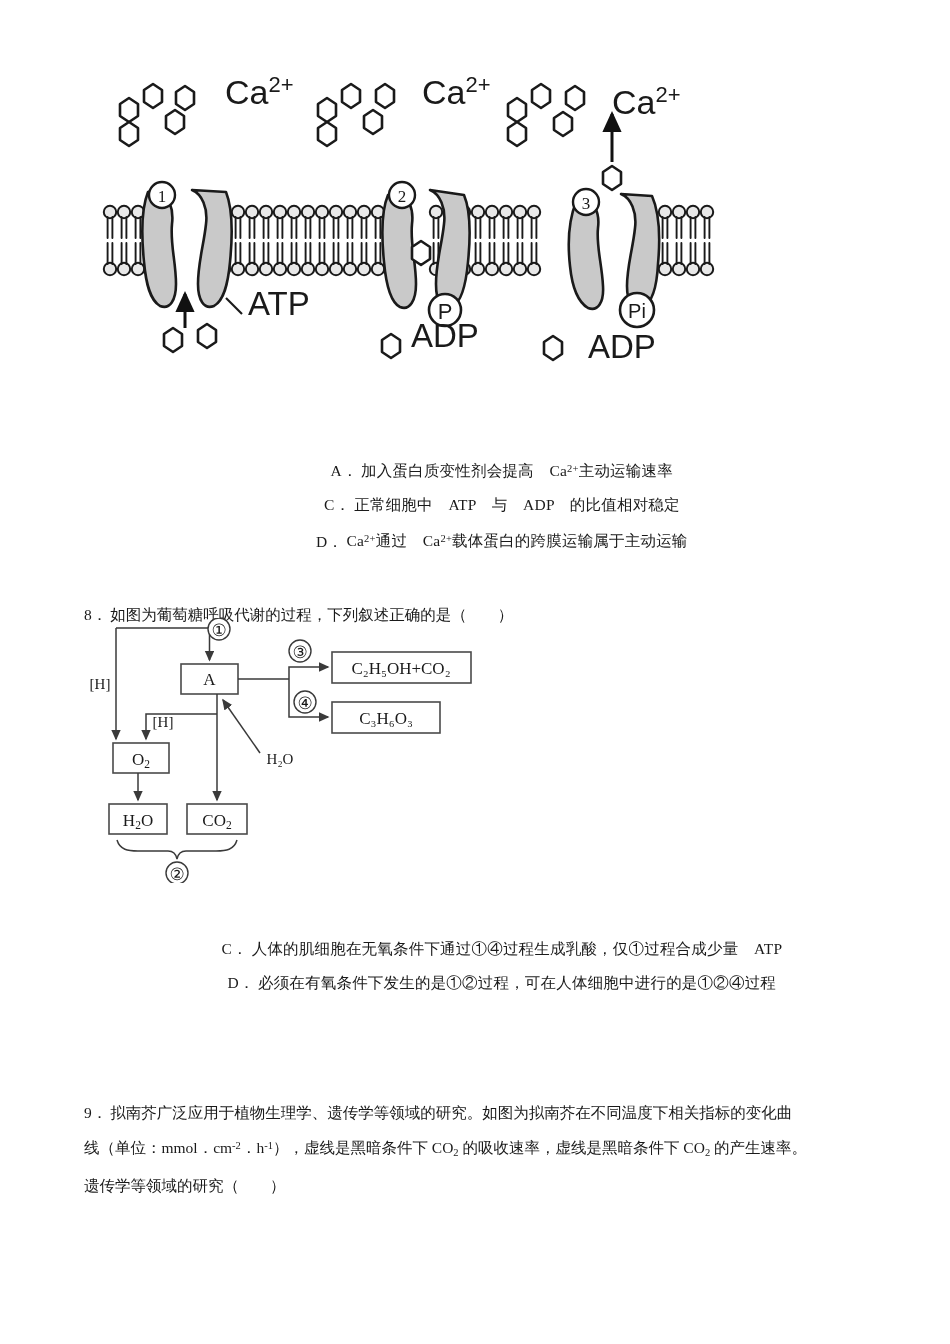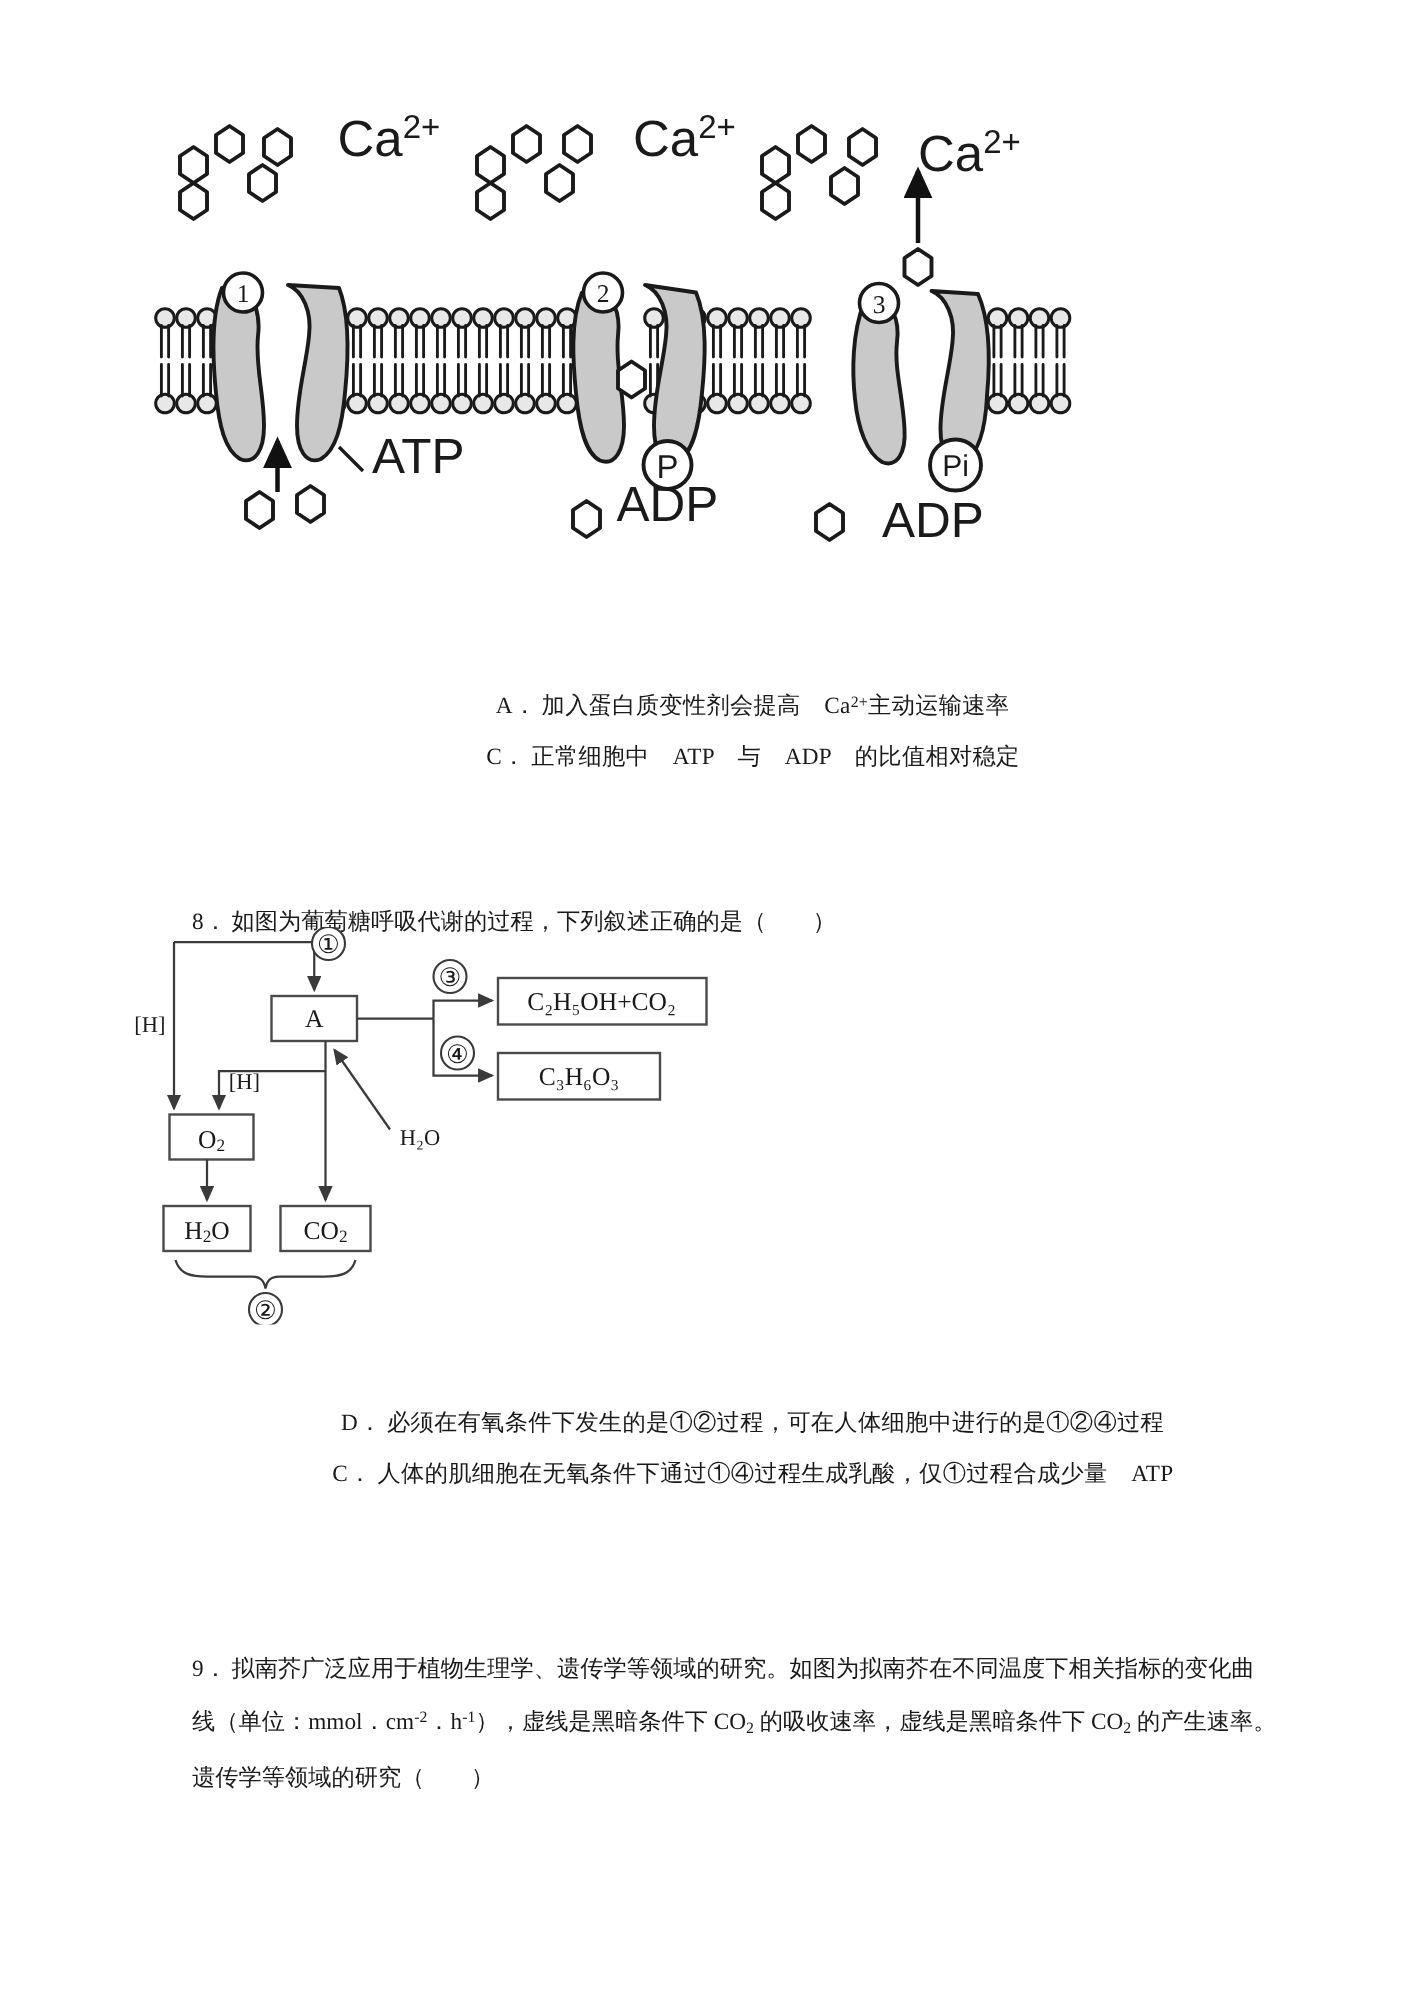--- a/index.html
+++ b/index.html
@@ -53,21 +53,20 @@
     font-family: "Liberation Serif", serif;
   }
 
   .q-stem {
     position: absolute;
     left: 84px;
     width: 800px;
     font-size: 15.5px;
     line-height: 33px;
     text-align: justify;
-    margin-left: 44px;
   }
   .q-stem .qnum { margin-right: 3px; }
 
   sub { font-size: 0.68em; vertical-align: -0.28em; }
   sup { font-size: 0.68em; vertical-align: 0.42em; }
 
   
   .flow-figure {
     position: absolute;
     left: 84px;
@@ -293,20 +292,23 @@
 
     <div class="opt-line">
       <span class="opt-label">A．</span><span>加入蛋白质变性剂会提高　</span><span>Ca</span><sup>2+</sup><span>主动运输速率</span>
     </div>
 
 
     <div class="opt-line">
       <span class="opt-label">C．</span><span>正常细胞中　ATP　与　ADP　的比值相对稳定</span>
     </div>
 
+    <div class="opt-line">
+      <span class="opt-label">D．</span><span>Ca</span><sup>2+</sup><span>通过　</span><span>Ca</span><sup>2+</sup><span>载体蛋白的跨膜运输属于主动运输</span>
+    </div>
   </div>
 
   <div class="q-stem" style="top:598px;">
     <span class="qnum">8．</span><span>如图为葡萄糖呼吸代谢的过程，下列叙述正确的是（　　）</span>
   </div>
 
   <div class="flow-figure">
     <svg width="420" height="265" viewBox="0 0 420 265" xmlns="http://www.w3.org/2000/svg">
       <defs>
         <marker id="ar2" markerWidth="9" markerHeight="9" refX="6.2" refY="3.2" orient="auto">
@@ -382,25 +384,25 @@
       <text class="fsmall" x="79" y="104">[H]</text>
       <text class="fsmall" x="196" y="141">H₂O</text>
     </svg>
   </div>
 
   <div class="opt-list" style="top:932px;">
 
 
 
     <div class="opt-line">
+      <span class="opt-label">C．</span><span>人体的肌细胞在无氧条件下通过①④过程生成乳酸，仅①过程合成少量　ATP</span>
+    </div>
+
+    <div class="opt-line">
       <span class="opt-label">D．</span><span>必须在有氧条件下发生的是①②过程，可在人体细胞中进行的是①②④过程</span>
-    </div>
-
-    <div class="opt-line">
-      <span class="opt-label">C．</span><span>人体的肌细胞在无氧条件下通过①④过程生成乳酸，仅①过程合成少量　ATP</span>
     </div>
   </div>
 
   <div class="q-stem" style="top:1096px;">
     <div>
       <span class="qnum">9．</span><span>拟南芥广泛应用于植物生理学、遗传学等领域的研究。如图为拟南芥在不同温度下相关指标的变化曲</span>
     </div>
     <div><span>线（单位：mmol．cm</span><sup>-2</sup><span>．h</span><sup>-1</sup><span>），虚线是黑暗条件下 </span><span>CO</span><sub>2</sub><span> 的吸收速率，虚线是黑暗条件下 </span><span>CO</span><sub>2</sub><span> 的产生速率。</span>
     </div>
     <div><span>遗传学等领域的研究（　　）</span>

